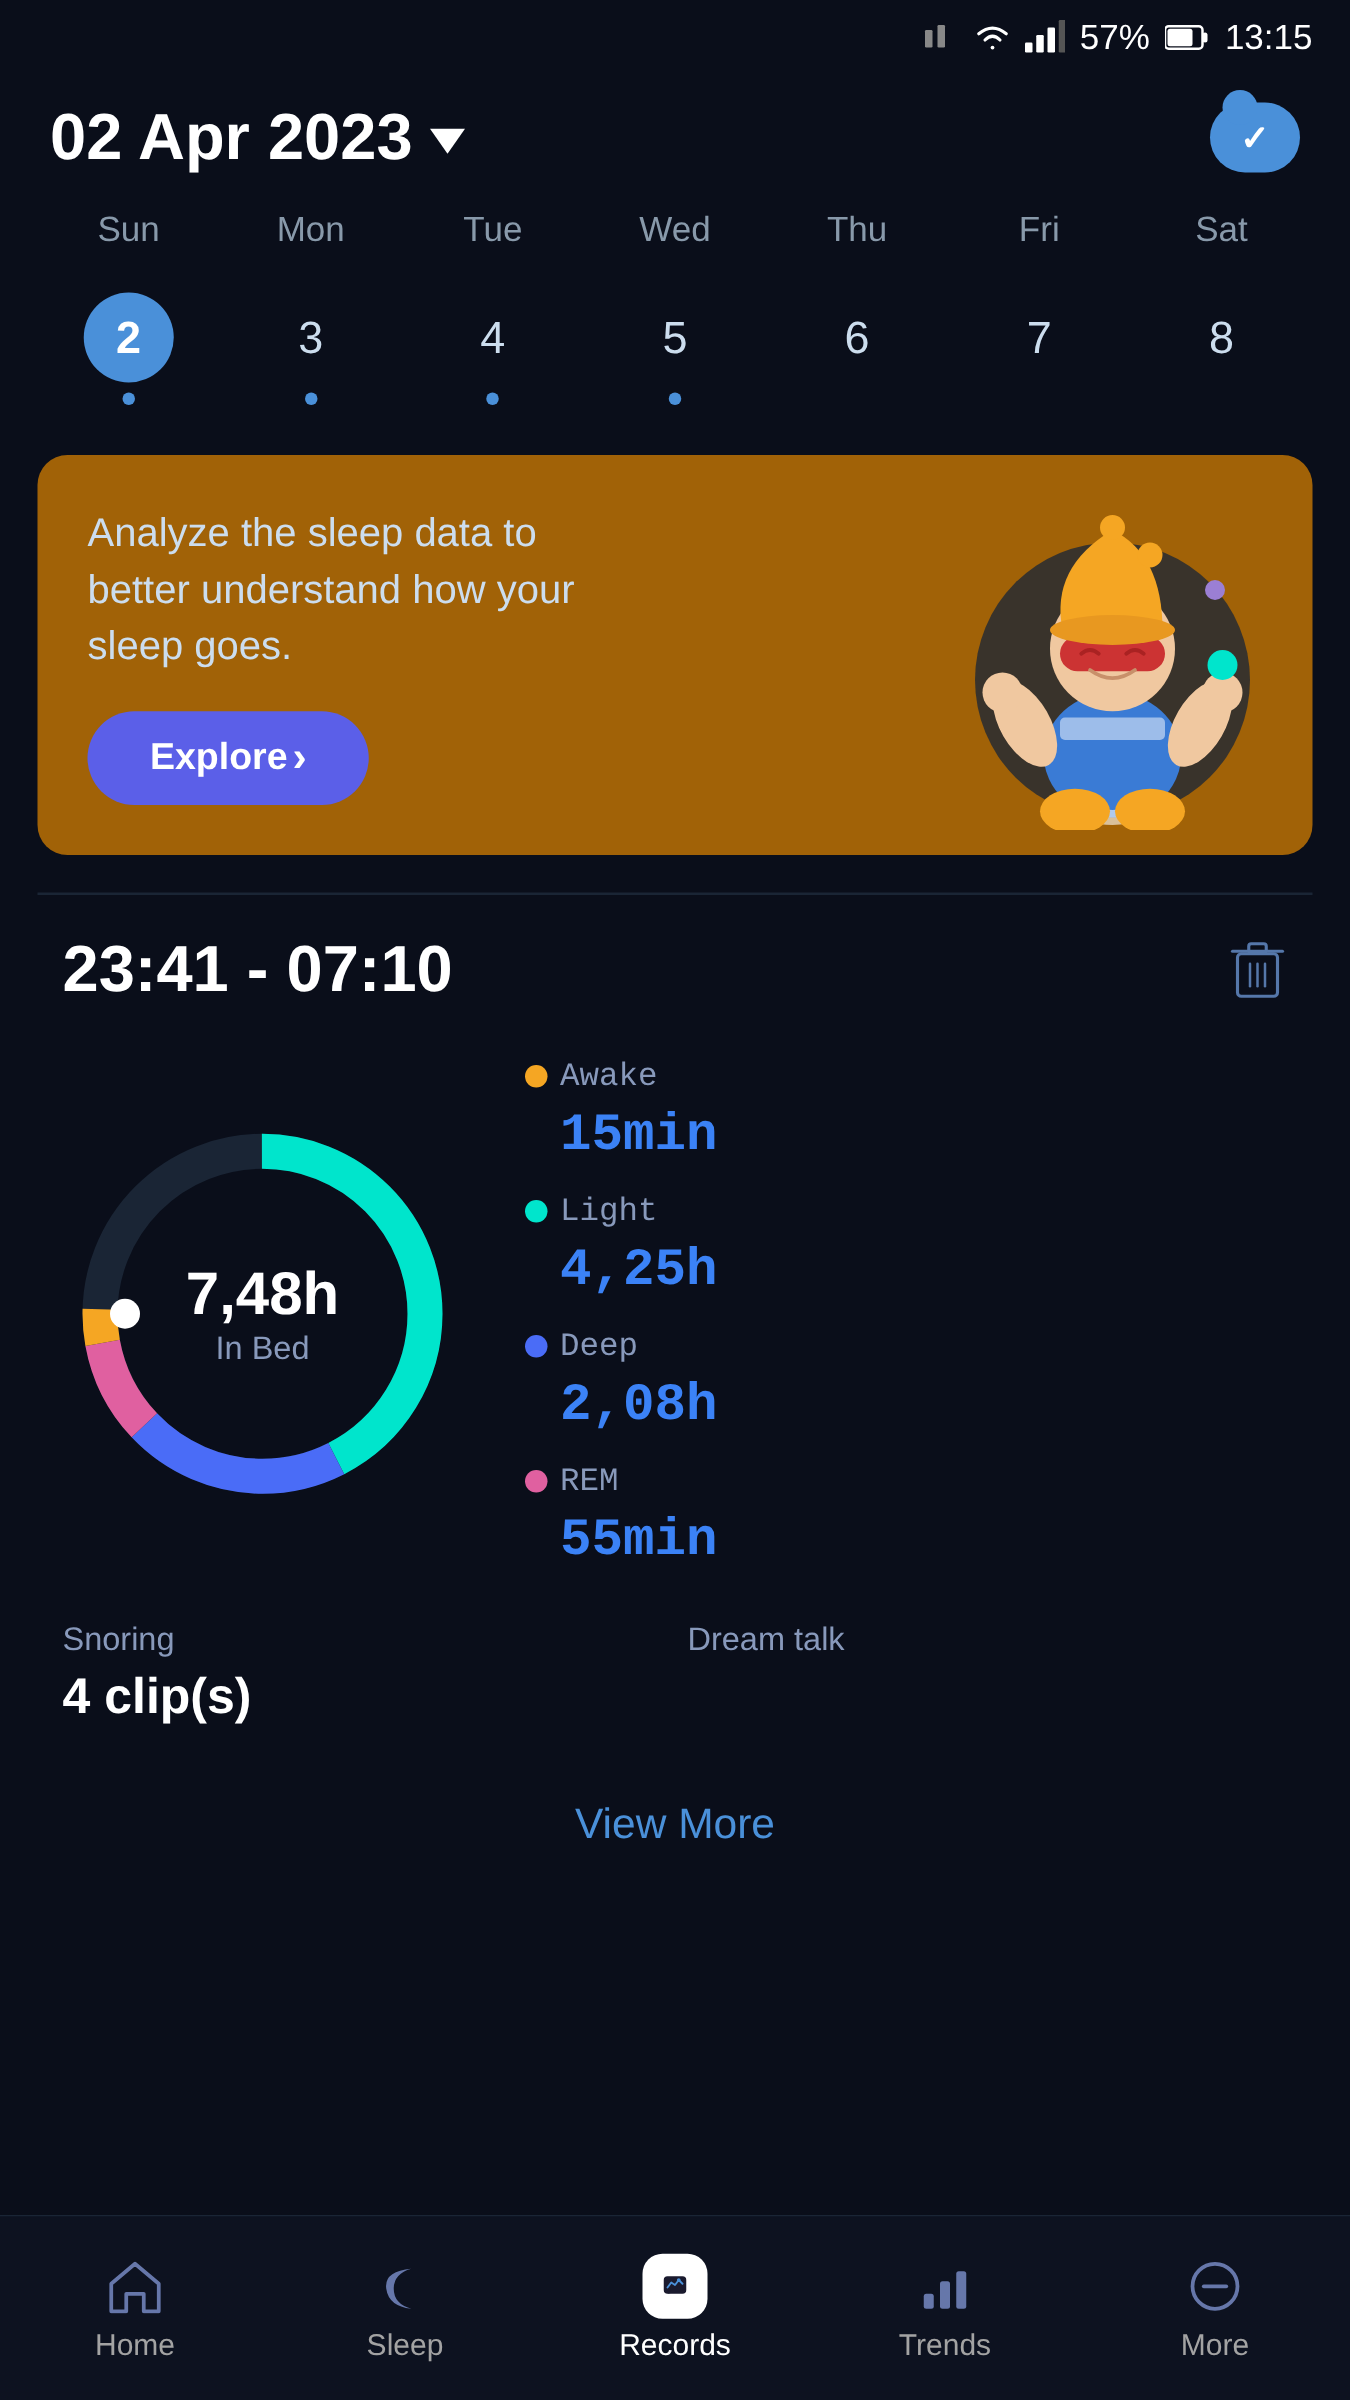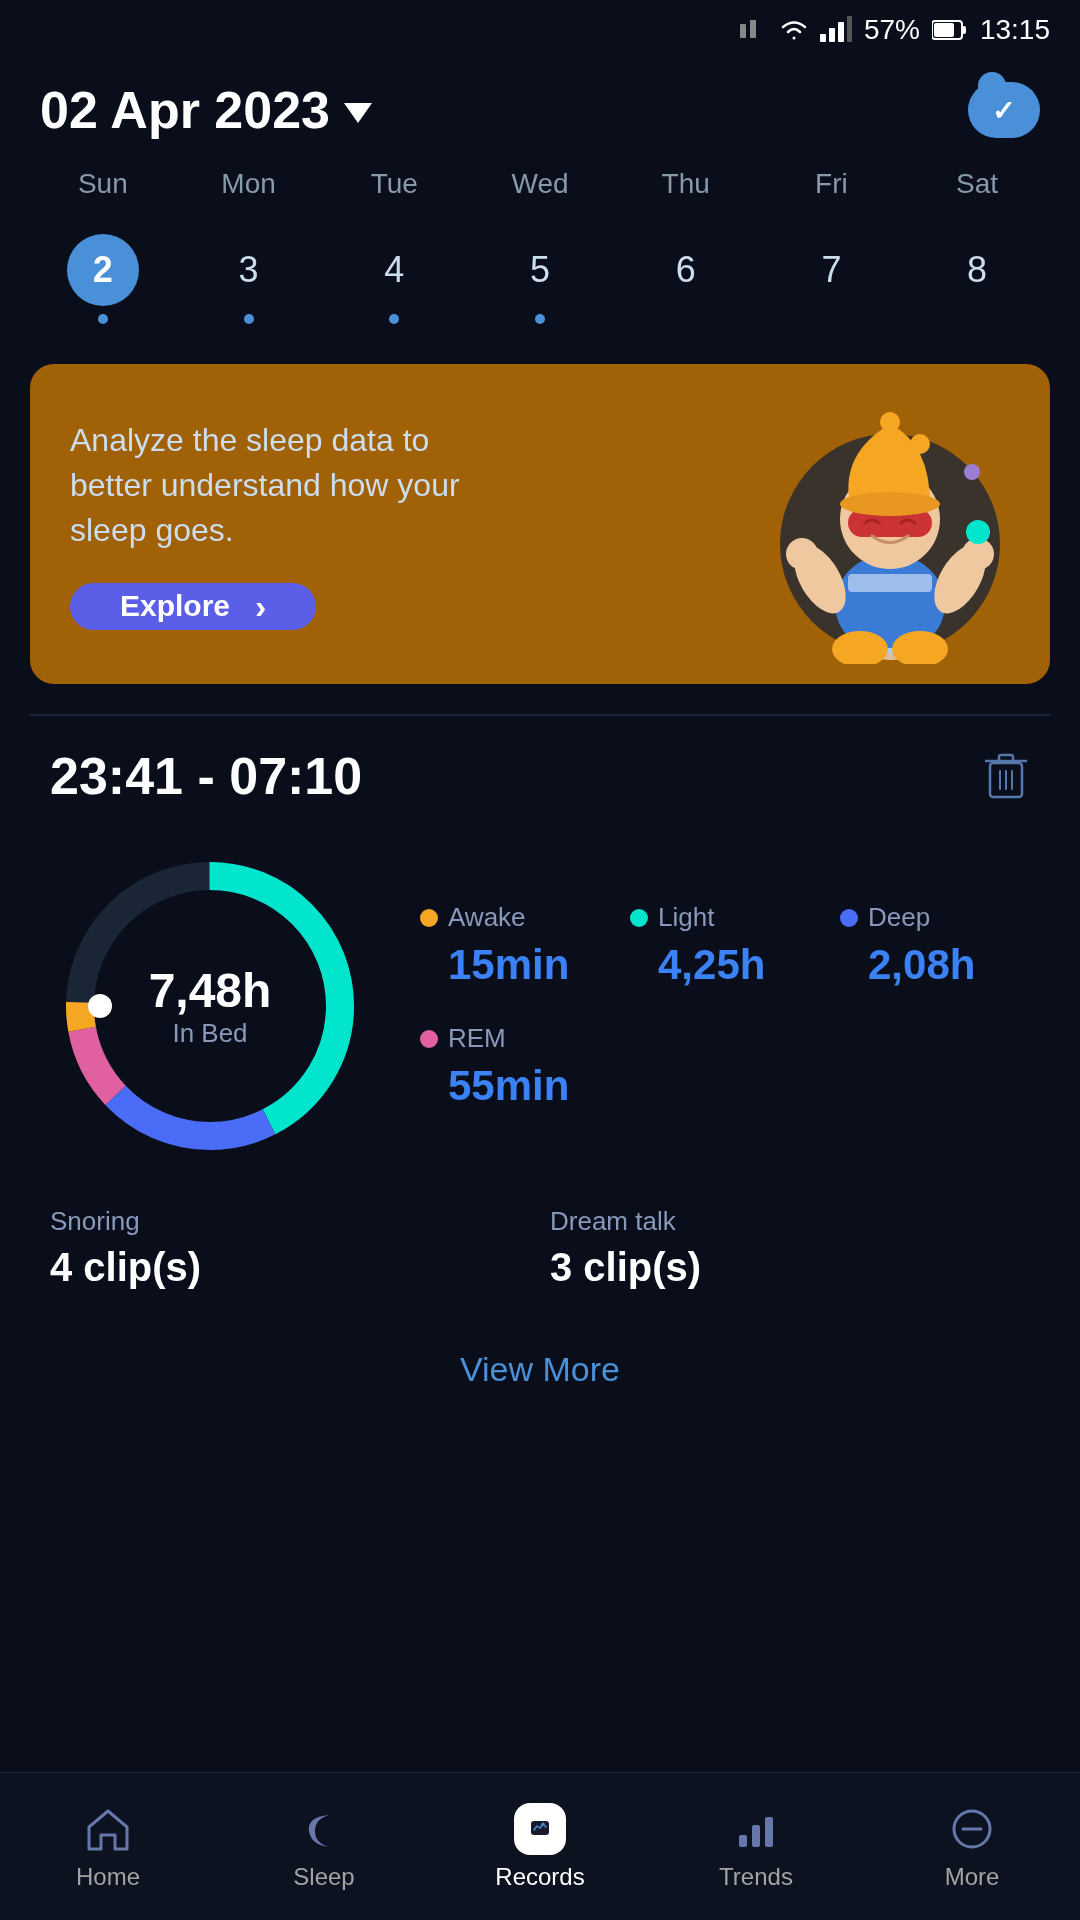--- a/index.html
+++ b/index.html
@@ -163,27 +163,27 @@
       font-size: 32px;
       color: #ccddeeff;
       line-height: 1.4;
       margin-bottom: 30px;
     }
     .explore-btn {
       background: #5b5fe8;
       color: #ffffff;
       border: none;
       border-radius: 50px;
-      padding: 4px 50px;
+      padding: 18px 50px;
       font-size: 30px;
       font-weight: 600;
       cursor: pointer;
       display: flex;
       align-items: center;
-      gap: 25px;
+      gap: 4px;
     }
     .promo-character {
       width: 280px;
       height: 240px;
       position: relative;
       flex-shrink: 0;
     }
     
     .dot-yellow-lg {
       position: absolute;
@@ -277,22 +277,23 @@
     }
     .donut-label {
       font-size: 26px;
       color: #8899bb;
     }
 
     
     .sleep-stats {
       flex: 1;
       display: grid;
-      grid-template-columns: 1fr 1fr 1fr;
-      gap: 34px 20px;
+      grid-template-columns: 1fr;
+      gap: 22px 20px;
+      font-family: Liberation Mono, monospace;
     }
     .stat-item {}
     .stat-header {
       display: flex;
       align-items: center;
       gap: 10px;
       margin-bottom: 8px;
     }
     .stat-dot {
       width: 18px;
@@ -600,21 +601,20 @@
     </div>
   </div>
 
   <div class="snoring-row">
     <div class="snoring-item">
       <div class="snoring-name">Snoring</div>
       <div class="snoring-value">4 clip(s)</div>
     </div>
     <div class="snoring-item">
       <div class="snoring-name">Dream talk</div>
-      <div class="snoring-value">3 clip(s)</div>
     </div>
   </div>
 </div>
 
 <div class="view-more-row">
   <button class="view-more-btn">View More</button>
 </div>
 
 <nav class="bottom-nav">
 

